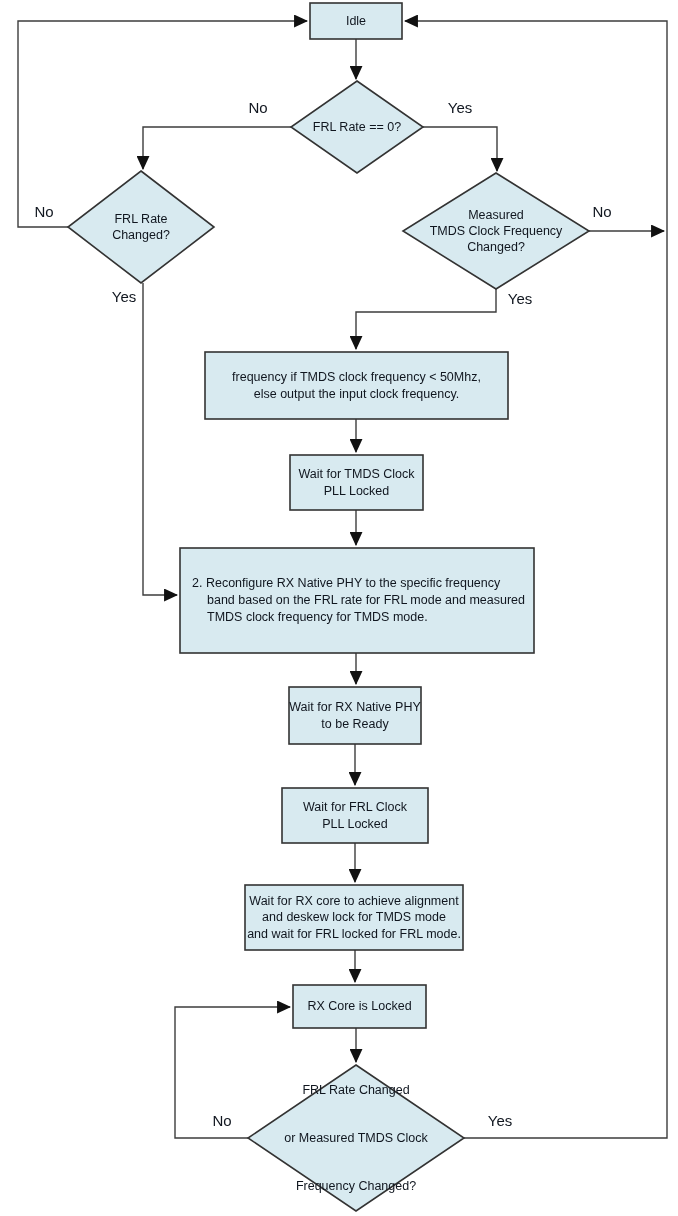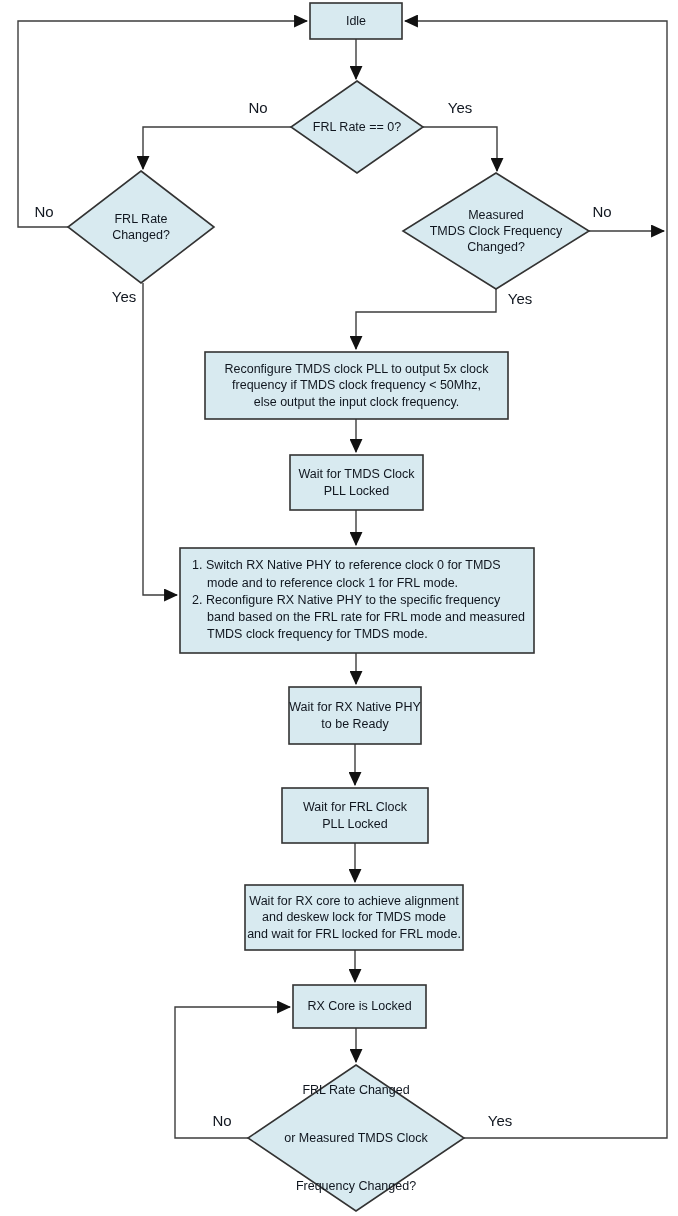--- a/index.html
+++ b/index.html
@@ -79,32 +79,30 @@
     <span>Changed?</span>
   </div>
 
   <div class="node-text" style="left:403px;top:173px;width:186px;height:116px;">
     <span>Measured</span>
     <span>TMDS Clock Frequency</span>
     <span>Changed?</span>
   </div>
 
   <div class="node-text" style="left:205px;top:352px;width:303px;height:67px;">
-    <span>Reconfigure TMDS clock PLL to output 5x clock</span>
     <span>frequency if TMDS clock frequency &lt; 50Mhz,</span>
     <span>else output the input clock frequency.</span>
   </div>
 
   <div class="node-text" style="left:290px;top:455px;width:133px;height:55px;">
     <span>Wait for TMDS Clock</span>
     <span>PLL Locked</span>
   </div>
 
   <div class="node-text list-box" style="left:180px;top:548px;width:354px;height:105px;">
-    <p>1. Switch RX Native PHY to reference clock 0 for TMDS mode and to reference clock 1 for FRL mode.</p>
     <p>2. Reconfigure RX Native PHY to the specific frequency band based on the FRL rate for FRL mode and measured TMDS clock frequency for TMDS mode.</p>
   </div>
 
   <div class="node-text" style="left:289px;top:687px;width:132px;height:57px;">
     <span>Wait for RX Native PHY</span>
     <span>to be Ready</span>
   </div>
 
   <div class="node-text" style="left:282px;top:788px;width:146px;height:55px;">
     <span>Wait for FRL Clock</span>

